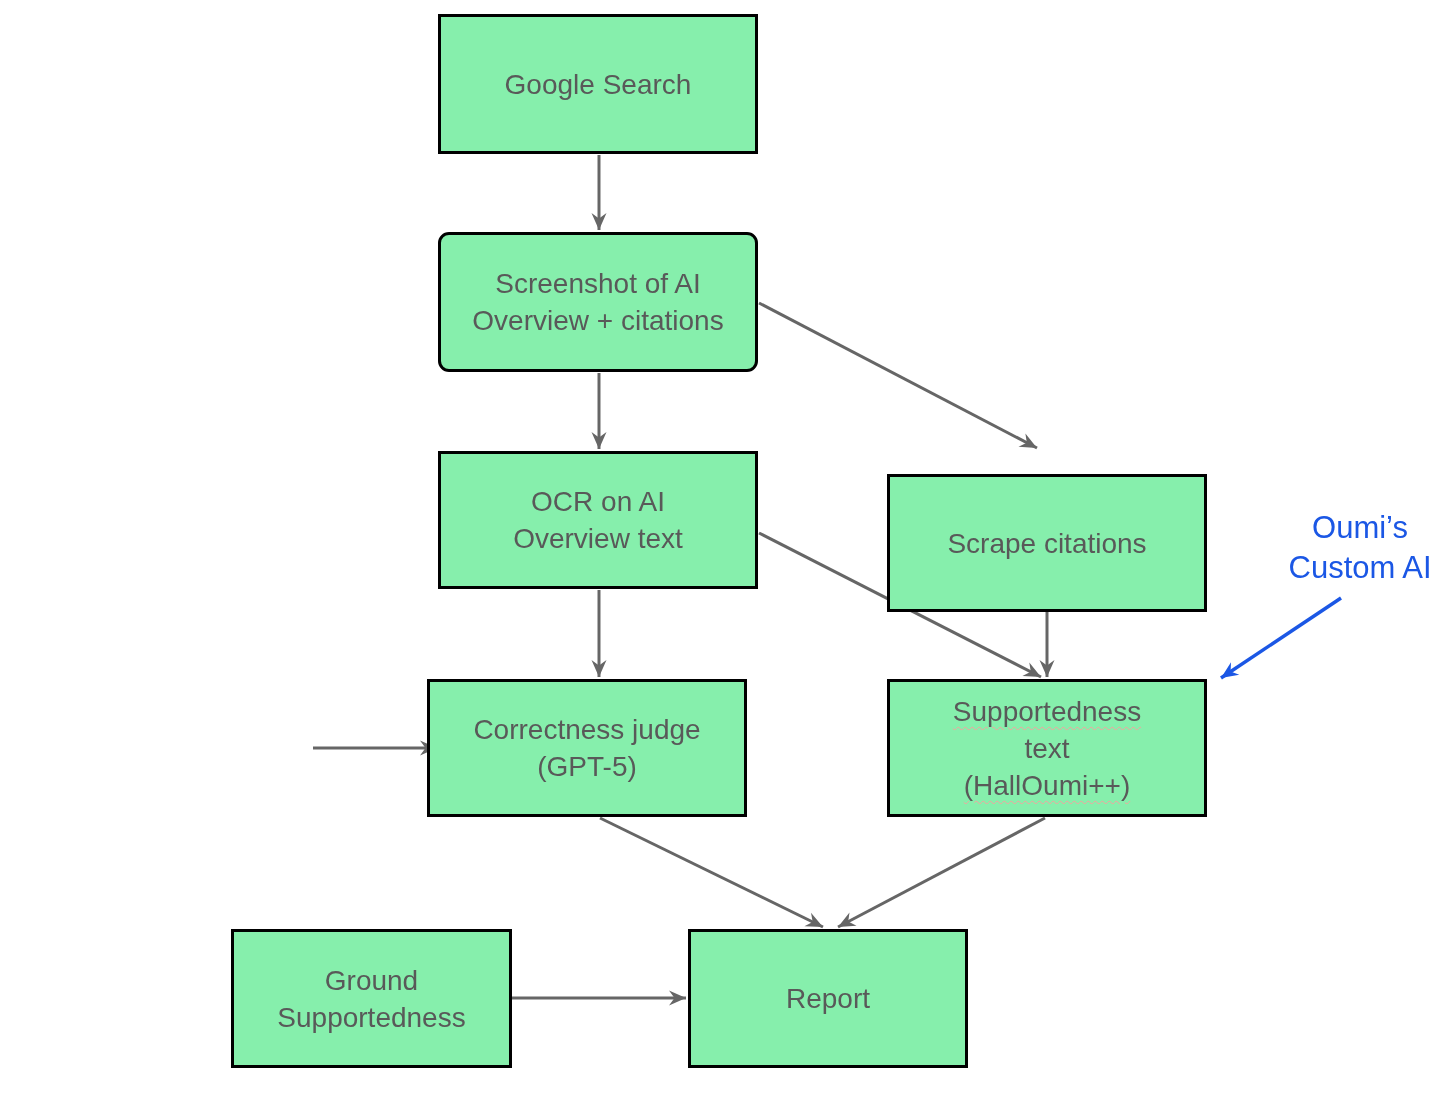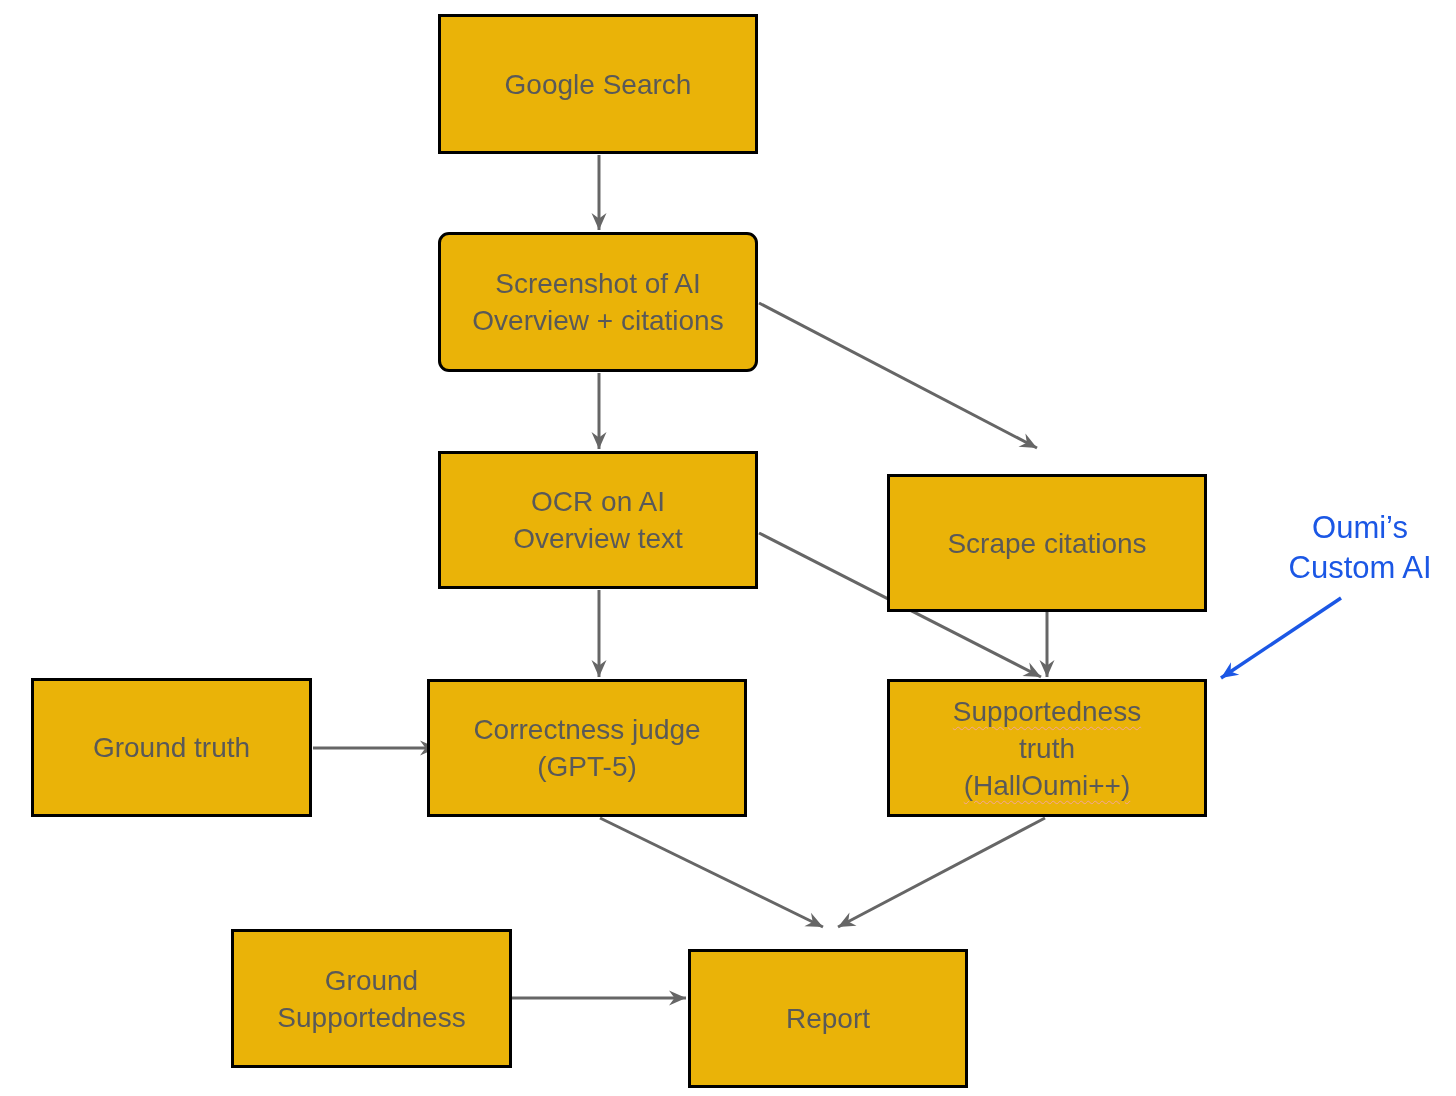--- a/index.html
+++ b/index.html
@@ -7,21 +7,21 @@
     position:relative;
     width:1456px;height:1096px;
     background:#ffffff;
     font-family:"Liberation Sans", sans-serif;
     overflow:hidden;
   }
   #arrow-layer{position:absolute;left:0;top:0;width:1456px;height:1096px;}
   .node{
     position:absolute;
     box-sizing:border-box;
-    background:#eab308;
+    background:#86efac;
     border:3px solid #000000;
     display:flex;
     flex-direction:column;
     align-items:center;
     justify-content:center;
     text-align:center;
     color:#595959;
     font-size:28px;
     line-height:37px;
   }
@@ -35,21 +35,21 @@
   }
   
   #node-google-search      {left:438px;top:14px; width:320px;height:140px;}
   #node-screenshot         {left:438px;top:232px;width:320px;height:140px;border-radius:11px;}
   #node-ocr                {left:438px;top:451px;width:320px;height:138px;}
   #node-scrape-citations   {left:887px;top:450px;width:320px;height:138px;margin-top:24px;}
   #node-ground-truth       {left:31px; top:678px;width:281px;height:139px;}
   #node-correctness-judge  {left:427px;top:679px;width:320px;height:138px;}
   #node-supportedness-judge{left:887px;top:679px;width:320px;height:138px;}
   #node-manual-verification{left:231px;top:929px;width:281px;height:139px;}
-  #node-report             {left:688px;top:929px;width:280px;height:139px;margin-top:20px;}
+  #node-report             {left:688px;top:929px;width:280px;height:139px;}
   
   #annotation{
     position:absolute;
     left:1262px;top:508px;width:196px;
     text-align:center;
     color:#1b57e5;
     font-size:31px;
     line-height:40px;
   }
   #annotation .line{white-space:nowrap;}
@@ -95,32 +95,29 @@
 
   <div class="node" id="node-ocr">
     <div class="line">OCR on AI</div>
     <div class="line">Overview text</div>
   </div>
 
   <div class="node" id="node-scrape-citations">
     <div class="line">Scrape citations</div>
   </div>
 
-  <div class="node" id="node-ground-truth">
-    <div class="line">Ground truth</div>
-  </div>
 
   <div class="node" id="node-correctness-judge">
     <div class="line">Correctness judge</div>
     <div class="line">(GPT-5)</div>
   </div>
 
   <div class="node" id="node-supportedness-judge">
     <div class="line misspelled">Supportedness</div>
-    <div class="line">truth</div>
+    <div class="line">text</div>
     <div class="line misspelled">(HallOumi++)</div>
   </div>
 
   <div class="node" id="node-manual-verification">
     <div class="line">Ground</div>
     <div class="line">Supportedness</div>
   </div>
 
   <div class="node" id="node-report">
     <div class="line">Report</div>

